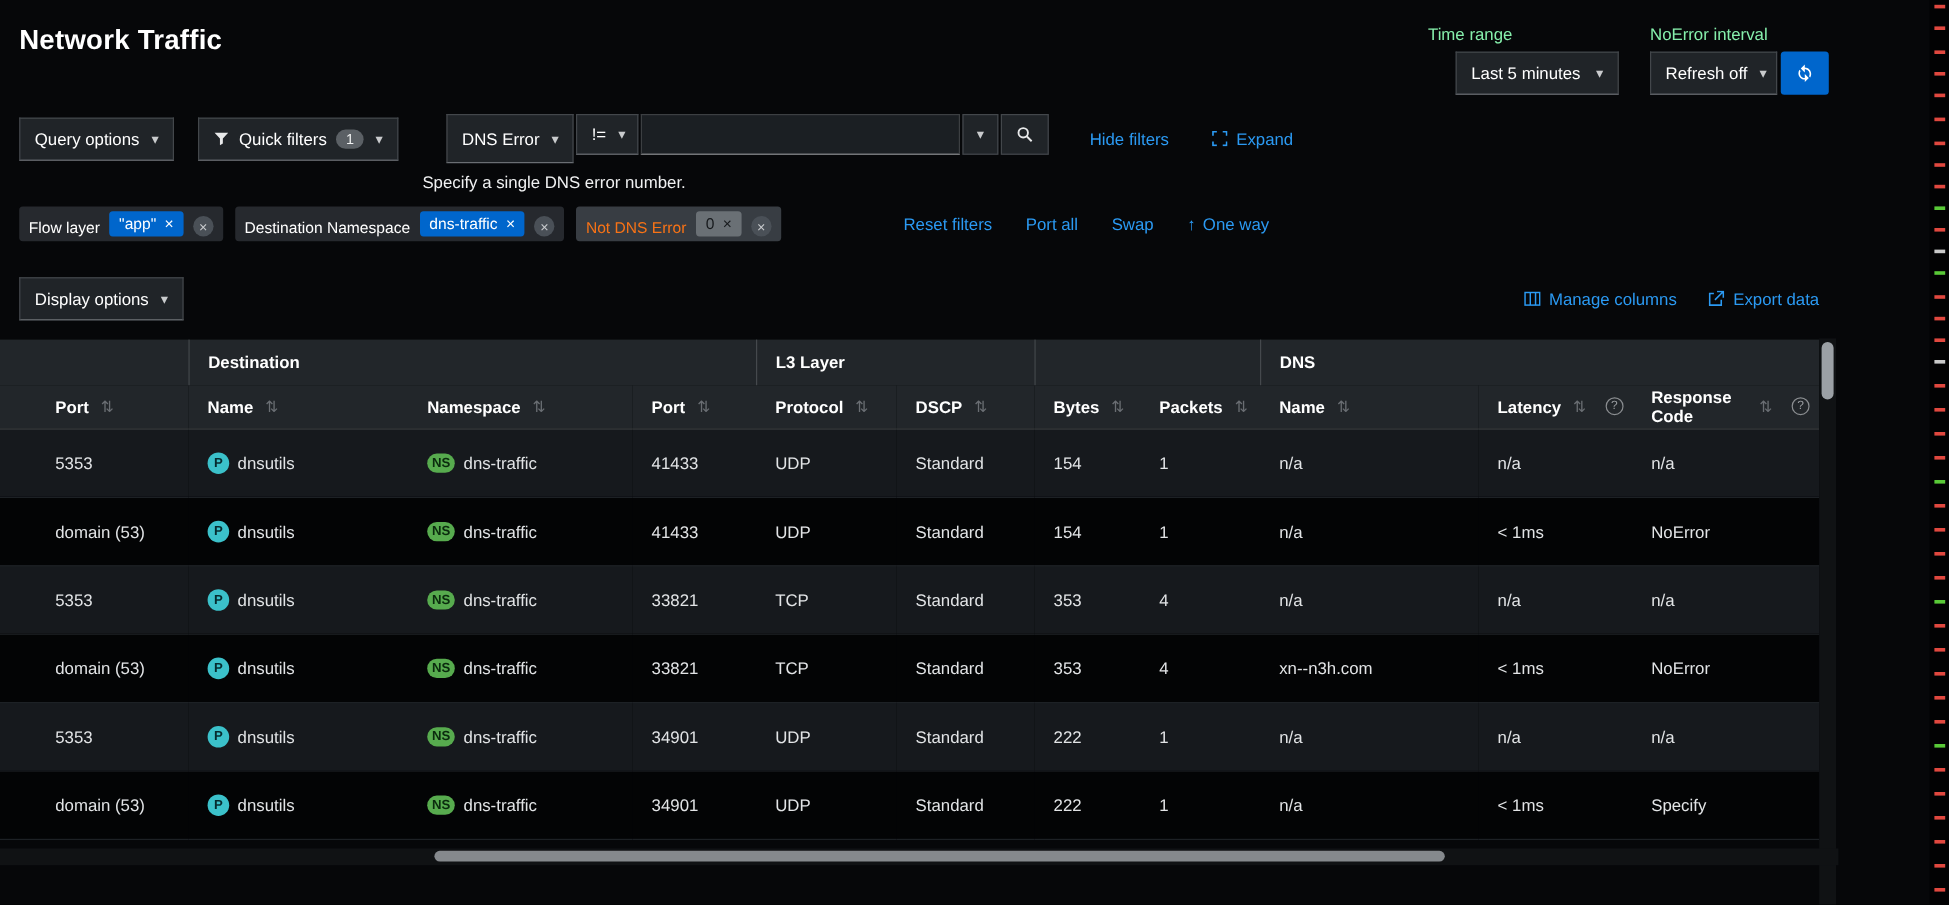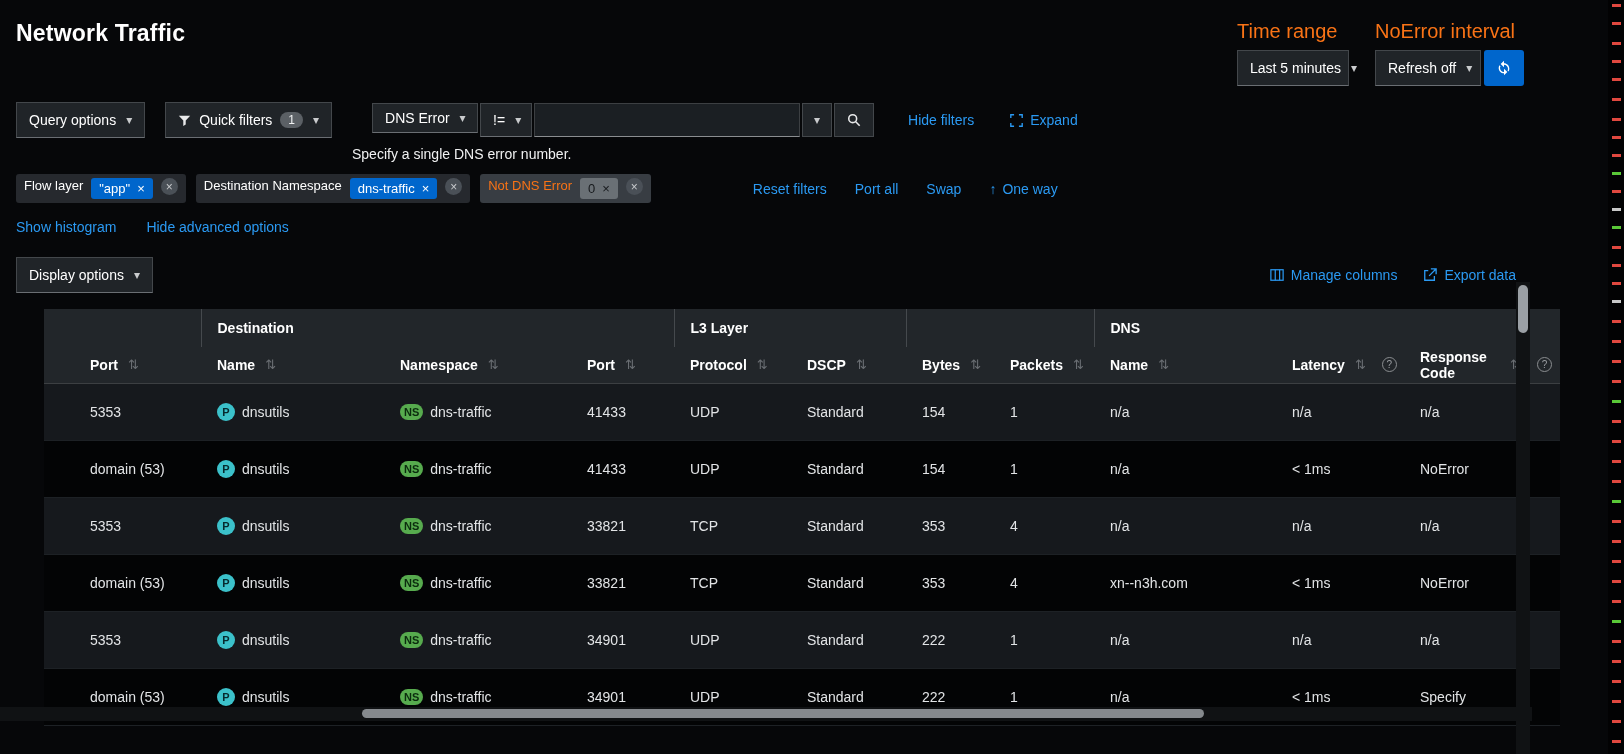--- a/index.html
+++ b/index.html
@@ -10,28 +10,28 @@
     font-family:"Liberation Sans", sans-serif; font-size:14px;
   }
   a.link { color:#2b9af3; text-decoration:none; cursor:pointer; white-space:nowrap; }
   .caret { color:#c9cbcd; font-size:12px; margin-left:8px; }
 
   
   .header-row { display:flex; justify-content:space-between; padding:20px 100px 0 16px; }
   h1 { font-size:23px; font-weight:700; color:#fff; letter-spacing:.2px; }
   .top-right { display:flex; gap:26px; }
   .labeled { display:flex; flex-direction:column; gap:7px; }
-  .labeled .lbl { font-size:20px; color:#f97316; }
+  .labeled .lbl { font-size:14px; color:#86efac; }
   .toggle {
     display:inline-flex; align-items:center; height:36px; padding:0 12px;
     background:#202428; border:1px solid #43474b; border-bottom-color:#6a6e73;
     color:#fff; cursor:pointer; white-space:nowrap;
   }
   .toggle .caret { margin-left:auto; padding-left:10px; }
-  .w-time { width:112px; }
+  .w-time { width:136px;margin-left:23px; }
   .w-refresh { width:106px; }
   .refresh-pair { display:flex; gap:3px; }
   .btn-refresh {
     width:40px; height:36px; background:#0066cc; border:none; border-radius:3px;
     display:flex; align-items:center; justify-content:center; cursor:pointer;
   }
 
   
   .filter-toolbar { display:flex; align-items:center; padding:16px 16px 0; }
   .t-quick { margin-left:20px; }
@@ -54,21 +54,21 @@
   }
   .caret-box { width:30px; }
   .search-box { width:40px; }
   .l-hide { margin-left:34px; }
   .l-expand { margin-left:36px; display:inline-flex; align-items:center; gap:7px; }
   .helper-text { margin:8px 0 0 352px; color:#f0f1f2; }
 
   
   .chips-row { display:flex; align-items:center; padding:12px 16px 0; }
   .chip-group {
-    display:inline-flex; align-items:flex-start; gap:8px; background:#26292e;
+    display:inline-flex; align-items:flex-end; gap:8px; background:#26292e;
     border-radius:3px; padding:4px 8px; margin-right:10px;
   }
   .chip-group .group-label { color:#fff; font-size:13px; white-space:nowrap; }
   .chip {
     display:inline-flex; align-items:center; gap:7px; background:#0066cc;
     color:#fff; border-radius:3px; padding:3px 8px; font-size:13px; cursor:pointer;
   }
   .chip .chip-x { font-size:13px; line-height:1; cursor:pointer; }
   .group-close {
     width:17px; height:17px; border-radius:50%; background:#4a5057; color:#c8cacd;
@@ -91,21 +91,21 @@
   }
   .tab-links { display:flex; gap:30px; padding-bottom:8px; }
 
   
   .table-toolbar { display:flex; justify-content:space-between; align-items:center; padding:14px 108px 0 16px; }
   .tt-right { display:flex; gap:26px; }
   .icon-link { display:inline-flex; align-items:center; gap:7px; }
 
   
   .table-area { margin-top:16px; width:1516px; }
-  table { border-collapse:collapse; table-layout:fixed; width:1516px;margin-left:44px; }
+  table { border-collapse:collapse; table-layout:fixed; width:1516px; }
   thead th {
     background:#22262a; text-align:left; font-weight:700; color:#fff;
     font-size:14px; padding:0 6px 0 16px; vertical-align:middle;
   }
   tr.group-row th { height:38px; }
   tr.group-row th.div { border-left:1px solid #45494d; }
   tr.col-row th { height:36px; border-bottom:1px solid #3c3f42; }
   .th-flex { display:flex; align-items:center; }
   .sort { color:#6a6e73; font-size:13px; margin-left:10px; cursor:pointer; font-weight:400; }
   .help {
@@ -185,21 +185,21 @@
       <span class="filter-icon">
         <svg width="13" height="13" viewBox="0 0 16 16">
             <path fill="#e8e9ea" d="M1 2h14L9.5 8v5l-3 1.8V8z"></path>
           </svg>
       </span>
       <span>Quick filters</span>
       <span class="badge-count">1</span>
       <span class="caret">▾</span>
     </div>
     <div class="field-group">
-      <div class="toggle t-field" style="height:30px;">
+      <div class="toggle t-field" style="height:41px;">
         <span>DNS Error</span>
         <span class="caret">▾</span>
       </div>
       <div class="toggle t-op" style="height:34px;">
         <span>!=</span>
         <span class="caret">▾</span>
       </div>
       <input class="filter-input" value="" style="">
       <div class="mini-box caret-box">
         <span class="caret" style="margin-left:0">▾</span>
@@ -255,24 +255,20 @@
       <a class="link">Port all</a>
       <a class="link">Swap</a>
       <a class="link one-way">
         <span>↑</span>
         <span>One way</span>
       </a>
     </div>
   </div>
 
   <div class="tabs-row">
-    <div class="tab-links">
-      <a class="link">Show histogram</a>
-      <a class="link">Hide advanced options</a>
-    </div>
   </div>
 
   <div class="table-toolbar">
     <div class="toggle">
       <span>Display options</span>
       <span class="caret">▾</span>
     </div>
     <div class="tt-right">
       <a class="link icon-link">
         <span>

